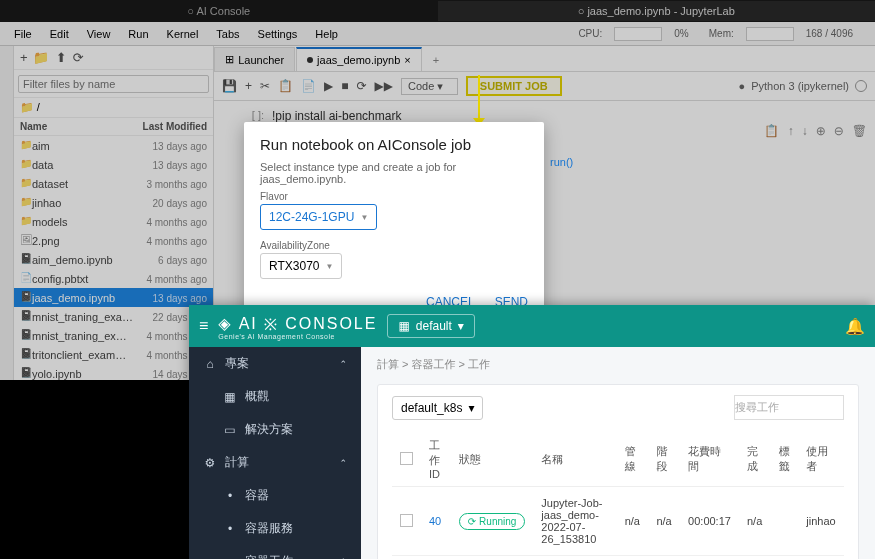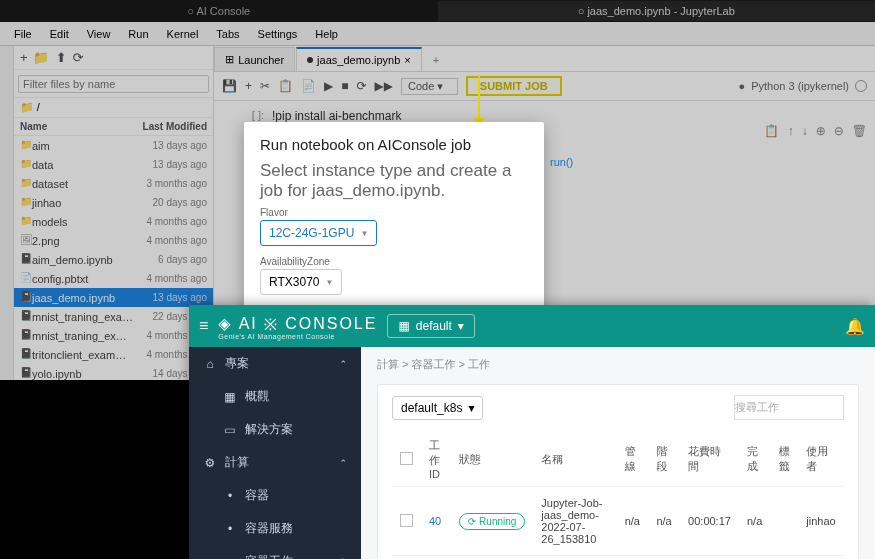--- a/index.html
+++ b/index.html
@@ -18,21 +18,21 @@
 
 .jl-body{display:flex;height:calc(100% - 46px)}
 .jl-left{width:14px;background:#f0f0f0;border-right:1px solid #ddd}
 .jl-files{width:200px;background:#fff;border-right:1px solid #ddd;display:flex;flex-direction:column}
 .jl-toolbar{display:flex;gap:6px;padding:4px 6px;border-bottom:1px solid #eee;font-size:13px;color:#555}
 .jl-filter{padding:4px;border-bottom:1px solid #eee}
 .jl-filter input{width:100%;font-size:11px;padding:2px 4px;border:1px solid #ccc;border-radius:2px}
 .jl-crumb{padding:3px 6px;font-size:11px;border-bottom:1px solid #eee}
 .jl-head{display:flex;font-size:10px;font-weight:600;color:#555;padding:3px 6px;border-bottom:1px solid #eee}
 .jl-head span:first-child{flex:1}
-.jl-row{display:flex;font-size:11px;padding:3px 6px;color:#444;align-items:center;gap:16px}
+.jl-row{display:flex;font-size:11px;padding:3px 6px;color:#444;align-items:flex-end;gap:16px}
 .jl-row span:first-child{flex:1;overflow:hidden;text-overflow:ellipsis;white-space:nowrap}
 .jl-row span:last-child{color:#888;font-size:10px}
 .jl-row.sel{background:#1e88e5;color:#fff}
 .jl-row.sel span:last-child{color:#d0e6ff}
 .ficon{display:inline-block;width:12px}
 
 .jl-main{flex:1;background:#fff;position:relative}
 .jl-tabs{display:flex;border-bottom:1px solid #ddd;font-size:11px;height:26px;align-items:flex-end}
 .jl-tab{padding:5px 10px;border:1px solid #ddd;border-bottom:none;background:#f0f0f0;margin-right:1px;display:flex;gap:4px;align-items:center}
 .jl-tab.active{background:#fff;border-top:2px solid #1976d2}
@@ -49,21 +49,21 @@
 .cell{display:flex;padding:2px 10px;gap:8px}
 .prompt{color:#999;font-size:11px;width:40px;text-align:right}
 .code{color:#333}
 .cell-tools{position:absolute;right:8px;top:78px;display:flex;gap:8px;font-size:12px;color:#888}
 .arrow-line{position:absolute;left:478px;top:75px;width:2px;height:46px;background:#e6d400}
 .arrow-head{position:absolute;left:473px;top:118px;width:0;height:0;border-left:6px solid transparent;border-right:6px solid transparent;border-top:8px solid #e6d400}
 
 
 .dialog{position:absolute;left:244px;top:122px;width:300px;background:#fff;box-shadow:0 4px 18px rgba(0,0,0,.3);padding:14px 16px 10px;border-radius:2px}
 .dialog h3{font-size:15px;font-weight:500;color:#222;margin-bottom:8px}
-.dialog .sub{font-size:17px;color:#666;margin-bottom:6px}
+.dialog .sub{font-size:11px;color:#666;margin-bottom:6px}
 .dialog .lbl{font-size:10px;color:#666;margin-bottom:2px}
 .dd{border:1px solid #ccc;padding:5px 8px;font-size:12px;border-radius:3px;display:inline-flex;align-items:center;gap:6px;margin-bottom:10px}
 .dd.primary{border-color:#1976d2;color:#1976d2}
 .dd .car{font-size:8px;color:#888}
 .dlg-btns{display:flex;justify-content:flex-end;gap:20px;font-size:12px;font-weight:500;color:#1976d2;margin-top:6px}
 .dlg-btns span{cursor:pointer}
 
 .free-run{position:absolute;left:550px;top:156px;font-size:11px;color:#1976d2}
 
 
@@ -107,20 +107,28 @@
   <div class="menubar">
     <span>File</span>
     <span>Edit</span>
     <span>View</span>
     <span>Run</span>
     <span>Kernel</span>
     <span>Tabs</span>
     <span>Settings</span>
     <span>Help</span>
     <span class="spacer"></span>
+    <span class="cpu">
+      <span>CPU:</span>
+        <input style="">
+        <span>0%</span>
+      <span>Mem:</span>
+        <input style="">
+        <span>168 / 4096</span>
+    </span>
   </div>
   <div class="jl-body">
     <div class="jl-left"></div>
     <div class="jl-files">
       <div class="jl-toolbar">
         <span>+</span>
         <span>📁</span>
         <span>⬆</span>
         <span>⟳</span>
       </div>

